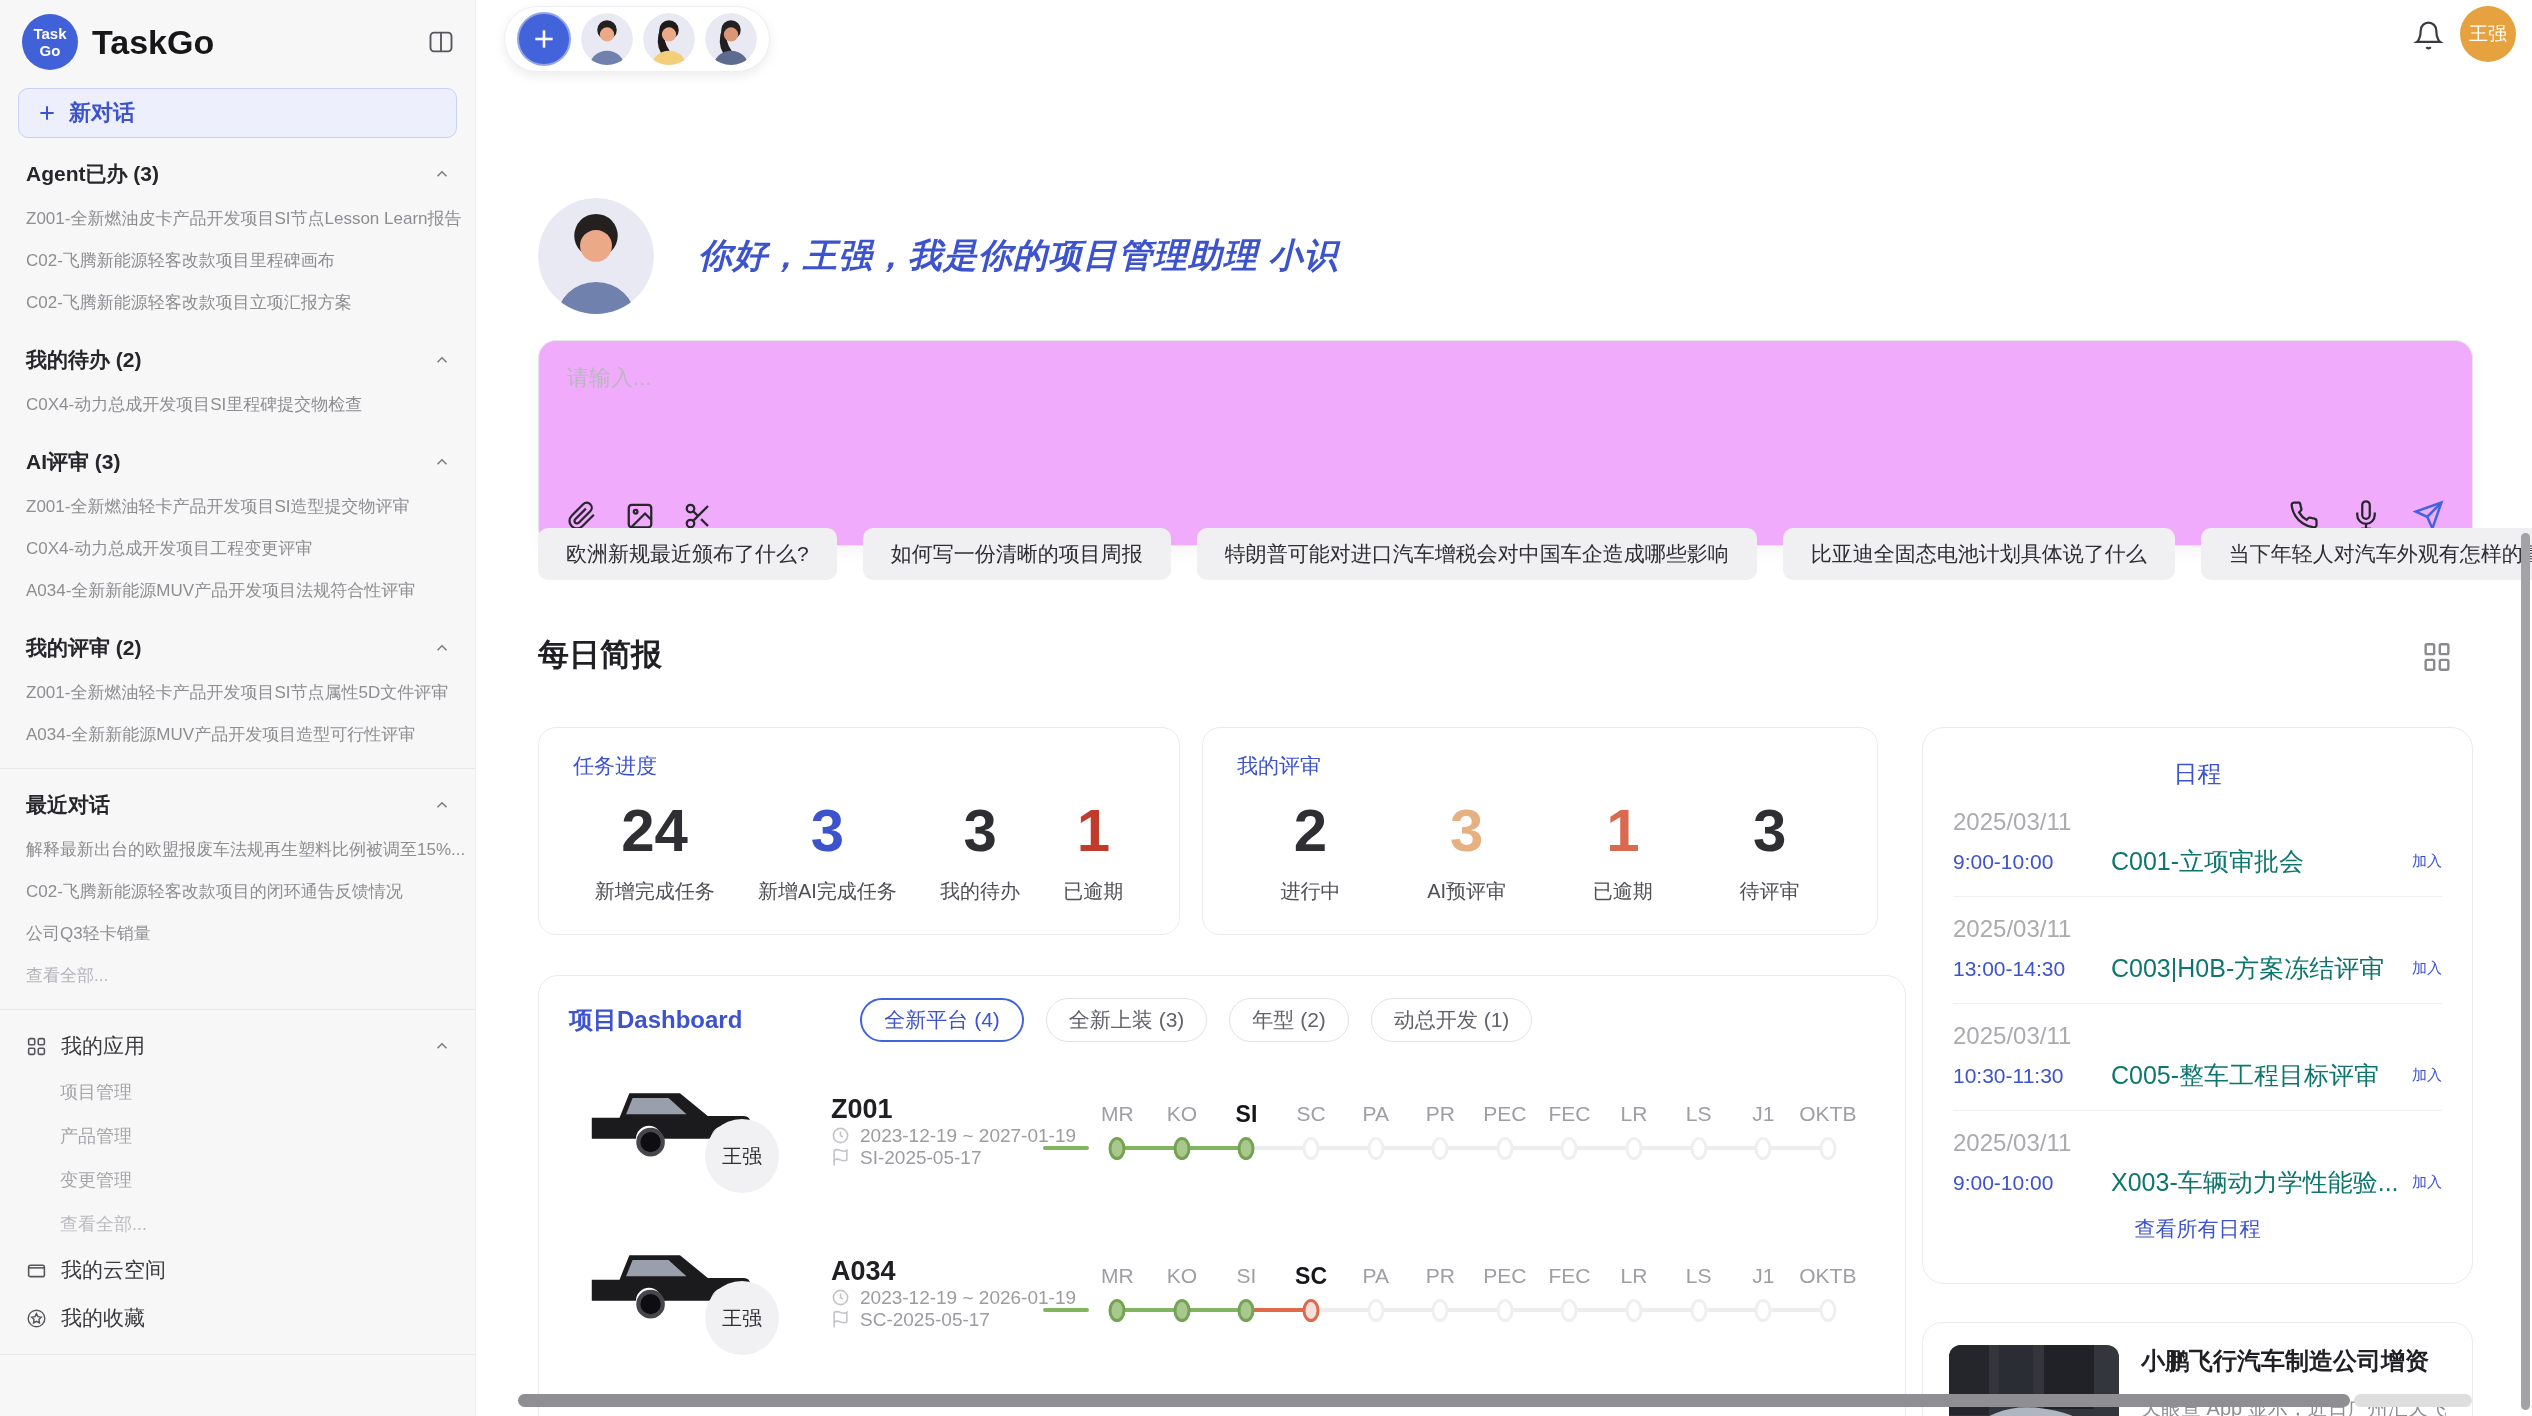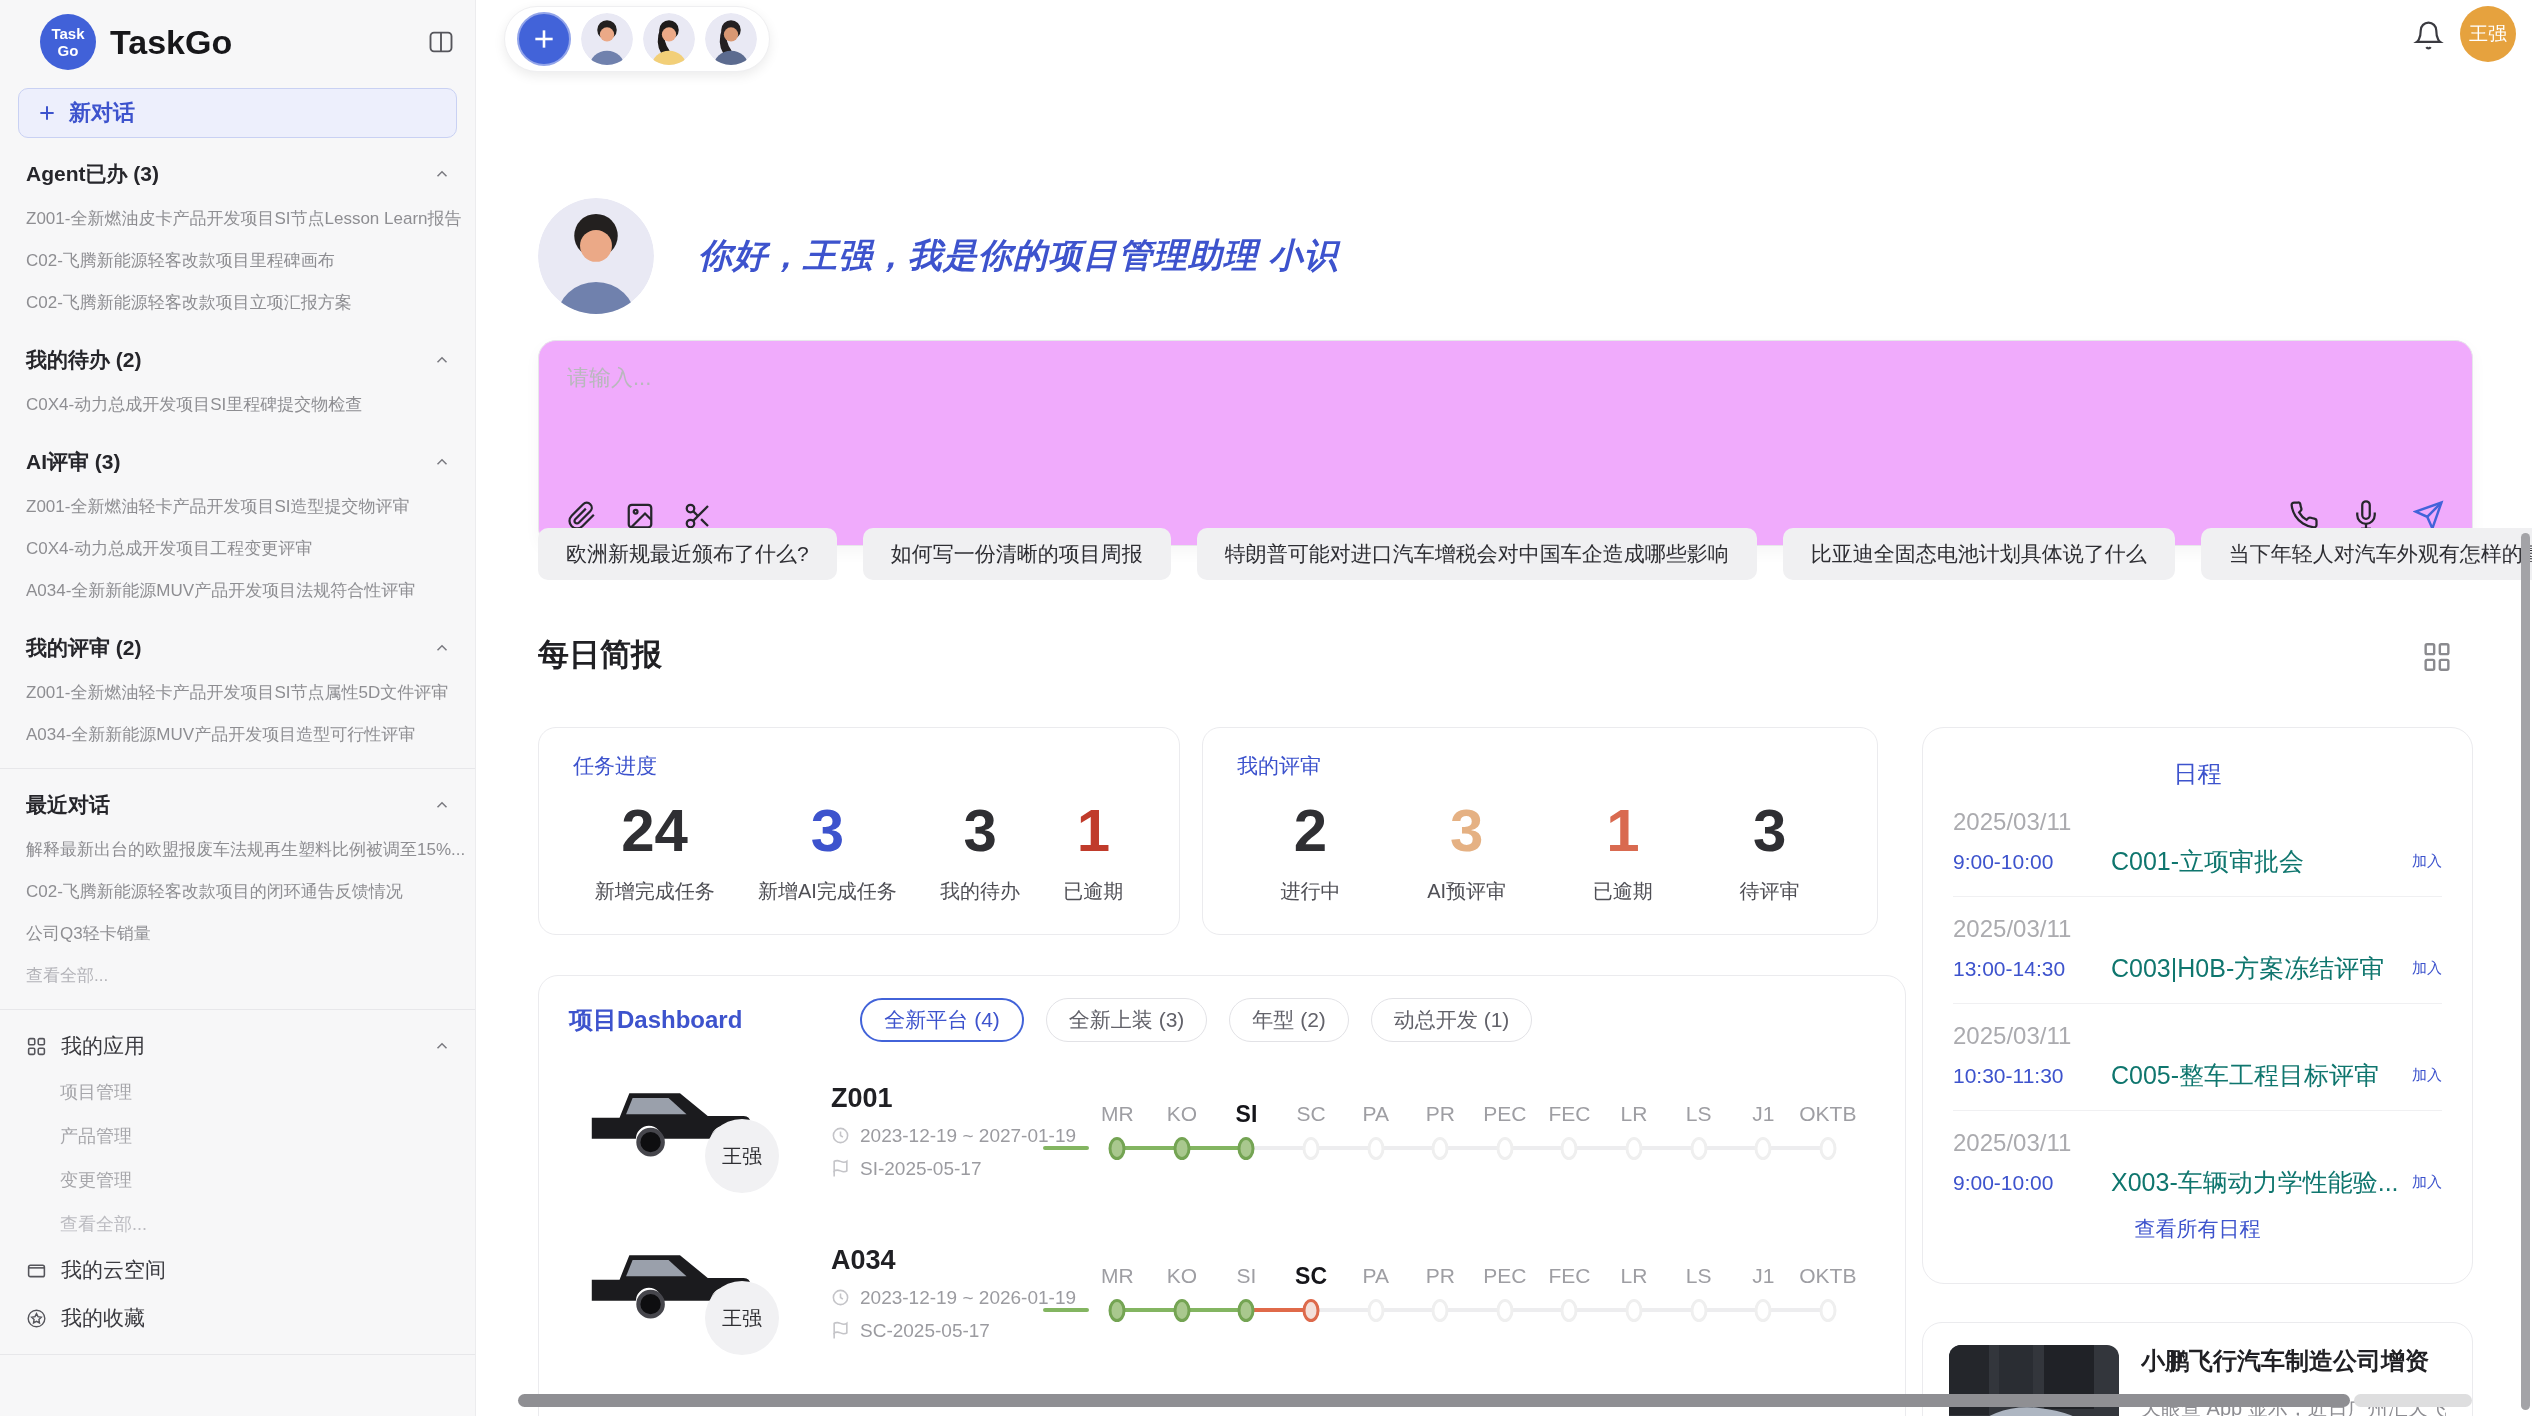--- a/index.html
+++ b/index.html
@@ -2,21 +2,21 @@
 <html><head>
 <meta charset="utf-8">
 <style>
   * { margin:0; padding:0; box-sizing:border-box; }
   html,body { width:2532px; height:1416px; overflow:hidden; background:#fff;
     font-family:"Liberation Sans","DejaVu Sans",sans-serif; color:#333; }
 
   
   .sidebar { position:absolute; left:0; top:0; width:476px; height:1416px;
     background:#f7f7f8; border-right:1px solid #ececee; overflow:hidden; }
-  .logo-row { display:flex; align-items:center; gap:14px; padding:14px 20px 8px 22px;margin-left:18px; }
+  .logo-row { display:flex; align-items:center; gap:14px; padding:14px 20px 8px 22px; }
   .logo { width:56px; height:56px; border-radius:50%; background:#4161d8; color:#fff;
     display:flex; flex-direction:column; align-items:center; justify-content:center;
     font-size:15px; line-height:17px; font-weight:700; flex:none; }
   .app-title { font-size:34px; font-weight:700; color:#17171a; flex:1; }
   .collapse-btn { cursor:pointer; display:flex; }
   .new-chat { display:flex; align-items:center; gap:12px; margin:10px 18px 6px;
     height:50px; padding:0 18px; background:#edeffc; border:1.5px solid #c9d1f3;
     border-radius:10px; color:#3d53cd; font-size:22px; font-weight:600;
     width:calc(100% - 36px); cursor:pointer; }
   .sec-head { display:flex; align-items:center; justify-content:space-between;
@@ -87,21 +87,21 @@
     cursor:pointer; white-space:nowrap; }
   .tab.active { border:2px solid #4263d9; color:#3d53cd; line-height:40px; }
   .proj-row { display:flex; align-items:center; margin-top:16px; height:146px; }
   .media { position:relative; width:228px; height:140px; flex:none; }
   .truck { position:absolute; left:16px; top:6px; }
   .owner { position:absolute; left:136px; top:58px; width:74px; height:74px; border-radius:50%;
     background:#f1f1f3; display:flex; align-items:center; justify-content:center;
     font-size:20px; color:#2f2f33; }
   .info { width:248px; flex:none; margin-left:34px; }
   .code { font-size:27px; font-weight:700; color:#202024; }
-  .meta { display:flex; align-items:center; gap:10px; margin-top:11px; font-size:19px; color:#9b9ba0; }
+  .meta { display:flex; align-items:center; gap:10px; font-size:19px; color:#9b9ba0; }
   .timeline { display:flex; margin-left:6px; }
   .ms-cell { width:64.6px; position:relative; text-align:center; }
   .ms-label { font-size:21px; color:#9e9ea3; height:36px; line-height:36px; white-space:nowrap; }
   .ms-label.cur { color:#15151a; font-weight:700; font-size:23px; }
   .dot-row { position:relative; height:34px; }
   .seg { position:absolute; top:14px; height:4px; border-radius:2px; }
   .seg.between { left:-32px; width:64px; }
   .seg.lead { left:-42px; width:46px; }
   .seg.green { background:#83b561; } .seg.red { background:#e06a4a; } .seg.light { background:#ededef; }
   .dot { position:absolute; left:50%; top:5px; transform:translateX(-50%); width:17px; height:23px;

